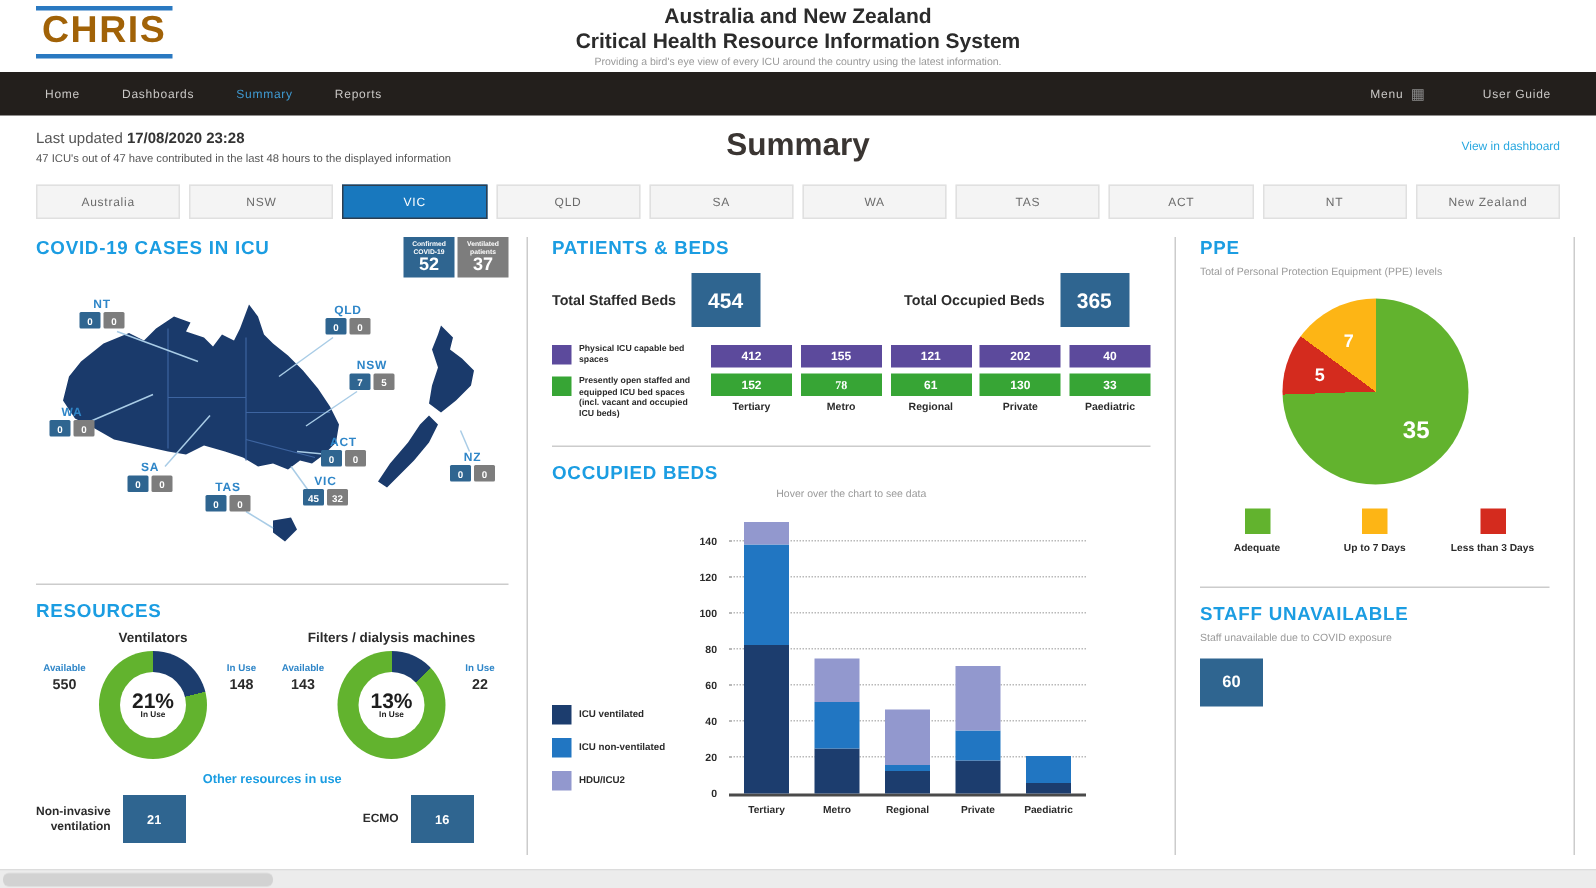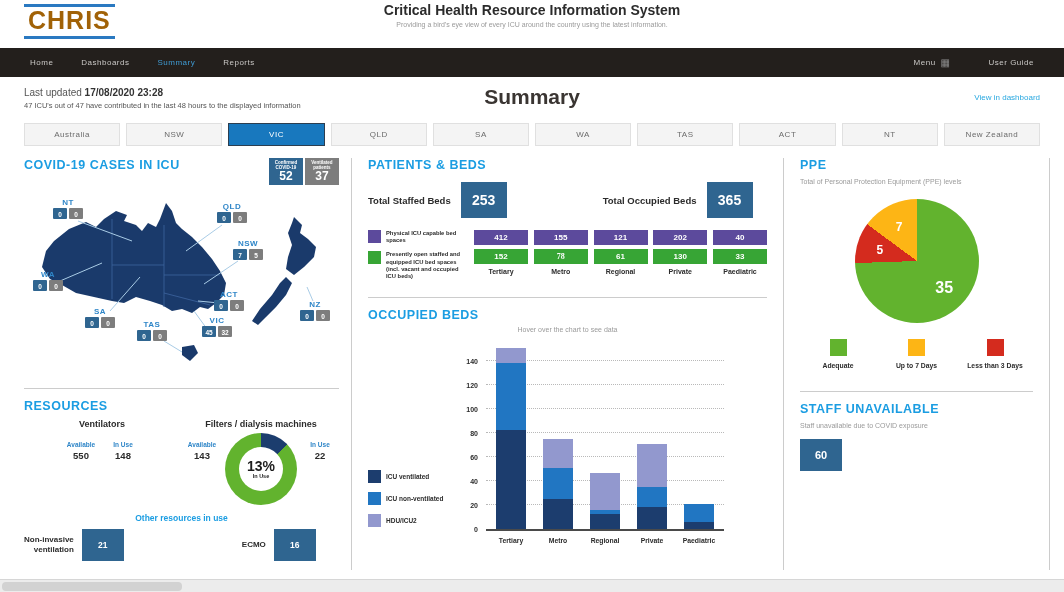--- a/index.html
+++ b/index.html
@@ -128,20 +128,21 @@
     background:#ececec; border-top:1px solid #d6d6d6; }
   .footer-thumb { width:180px; height:9px; margin-top:2px; margin-left:2px;
     background:#d2d2d2; border-radius:4px; }
 </style>
 </head>
 <body>
 
 <div class="header">
   <div class="logo">CHRIS</div>
   <div class="title-block">
+    <div class="title-line">Australia and New Zealand</div>
     <div class="title-line">Critical Health Resource Information System</div>
     <div class="subtitle">Providing a bird's eye view of every ICU around the country using the latest information.</div>
   </div>
 </div>
 
 <div class="nav">
   <div id="nav-items" style="display:flex;">
       <div class="nav-item">Home</div>
       <div class="nav-item">Dashboards</div>
       <div class="nav-item active">Summary</div>
@@ -291,20 +292,26 @@
     <hr class="divider">
 
     <div class="section-title">RESOURCES</div>
     <div class="res-donuts" id="donuts">
         <div class="donut-group">
           <div class="donut-title">Ventilators</div>
           <div class="donut-row">
             <div class="side left">
               <div class="side-label">Available</div>
               <div class="side-value">550</div>
+            </div>
+            <div class="donut" style="background: conic-gradient(rgb(28, 61, 110) 0deg, rgb(28, 61, 110) 75.6deg, rgb(98, 179, 46) 75.6deg, rgb(98, 179, 46) 360deg);">
+              <div class="donut-center">
+                <div class="pct">21%</div>
+                <div class="pct-sub">In Use</div>
+              </div>
             </div>
             <div class="side right">
               <div class="side-label">In Use</div>
               <div class="side-value">148</div>
             </div>
           </div>
         </div>
         <div class="donut-group">
           <div class="donut-title">Filters / dialysis machines</div>
           <div class="donut-row">
@@ -339,21 +346,21 @@
       </div>
     </div>
   </div>
 
   <div class="col-mid">
     <div class="section-title">PATIENTS &amp; BEDS</div>
 
     <div class="totals-row">
       <div class="total-group">
         <div class="total-label">Total Staffed Beds</div>
-        <div class="num-box total-box">253</div>
+        <div class="num-box total-box">454</div>
       </div>
       <div class="total-group" style="margin-left:96px;">
         <div class="total-label">Total Occupied Beds</div>
         <div class="num-box total-box">365</div>
       </div>
     </div>
 
     <div class="beds-row">
       <div class="beds-legend" id="beds-legend">
           <div class="legend-item">

